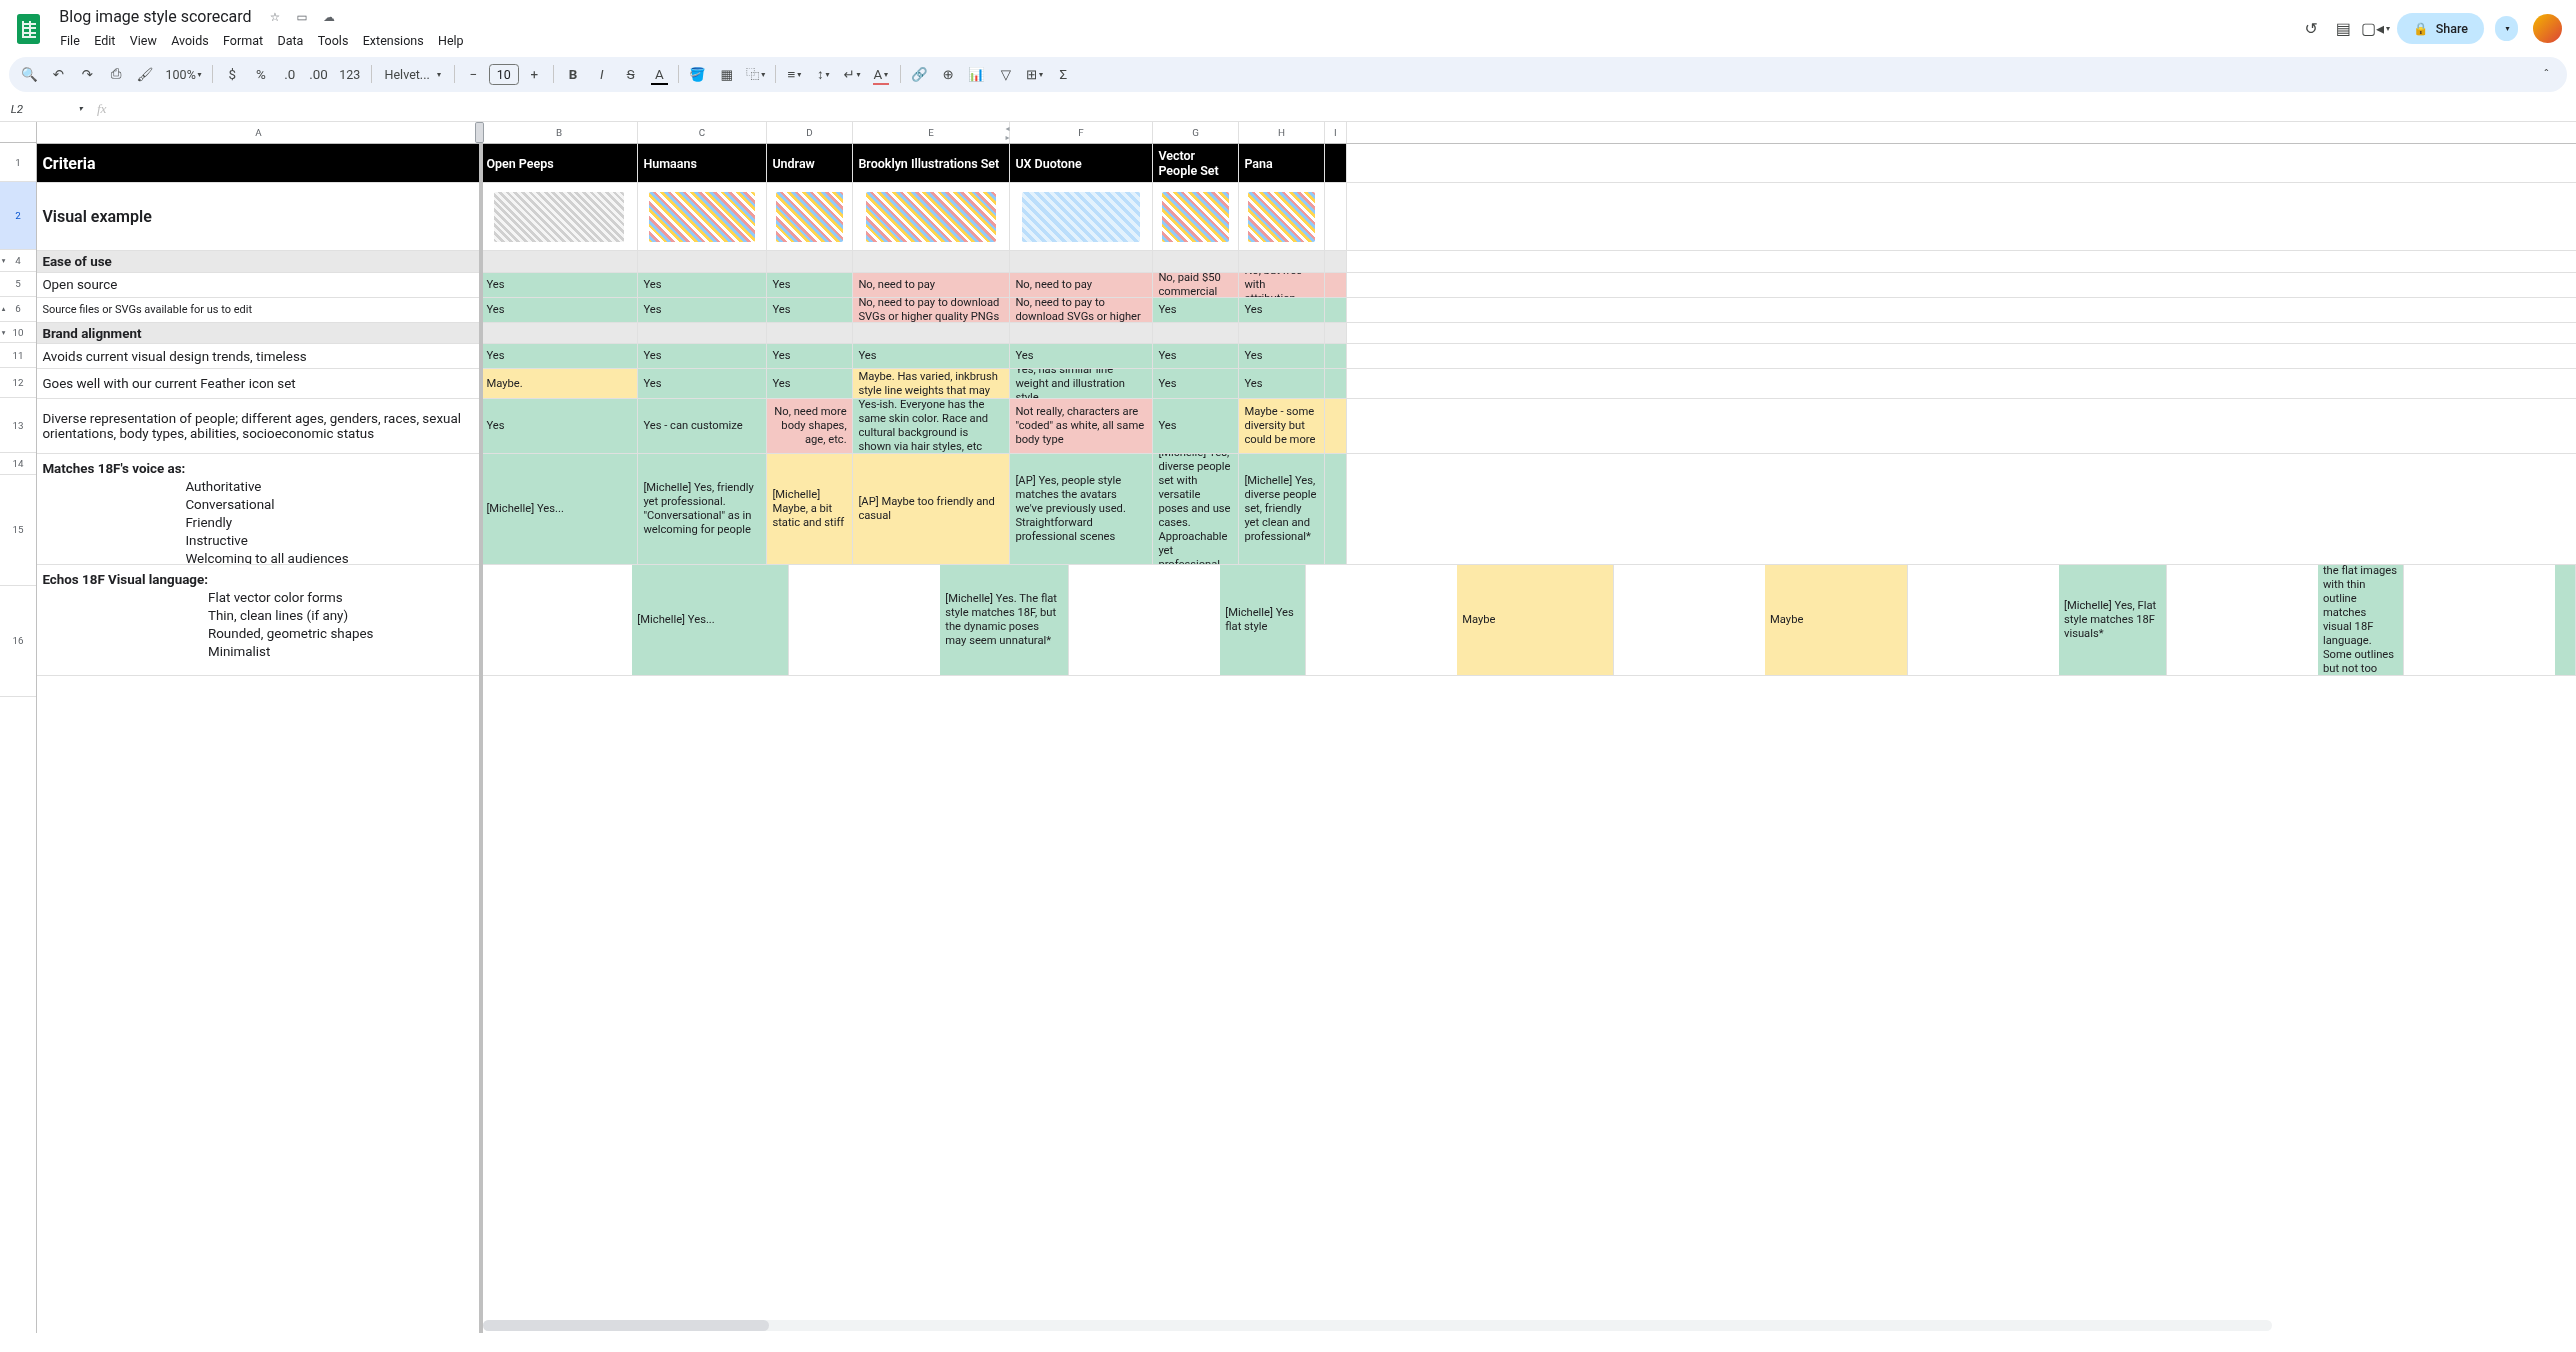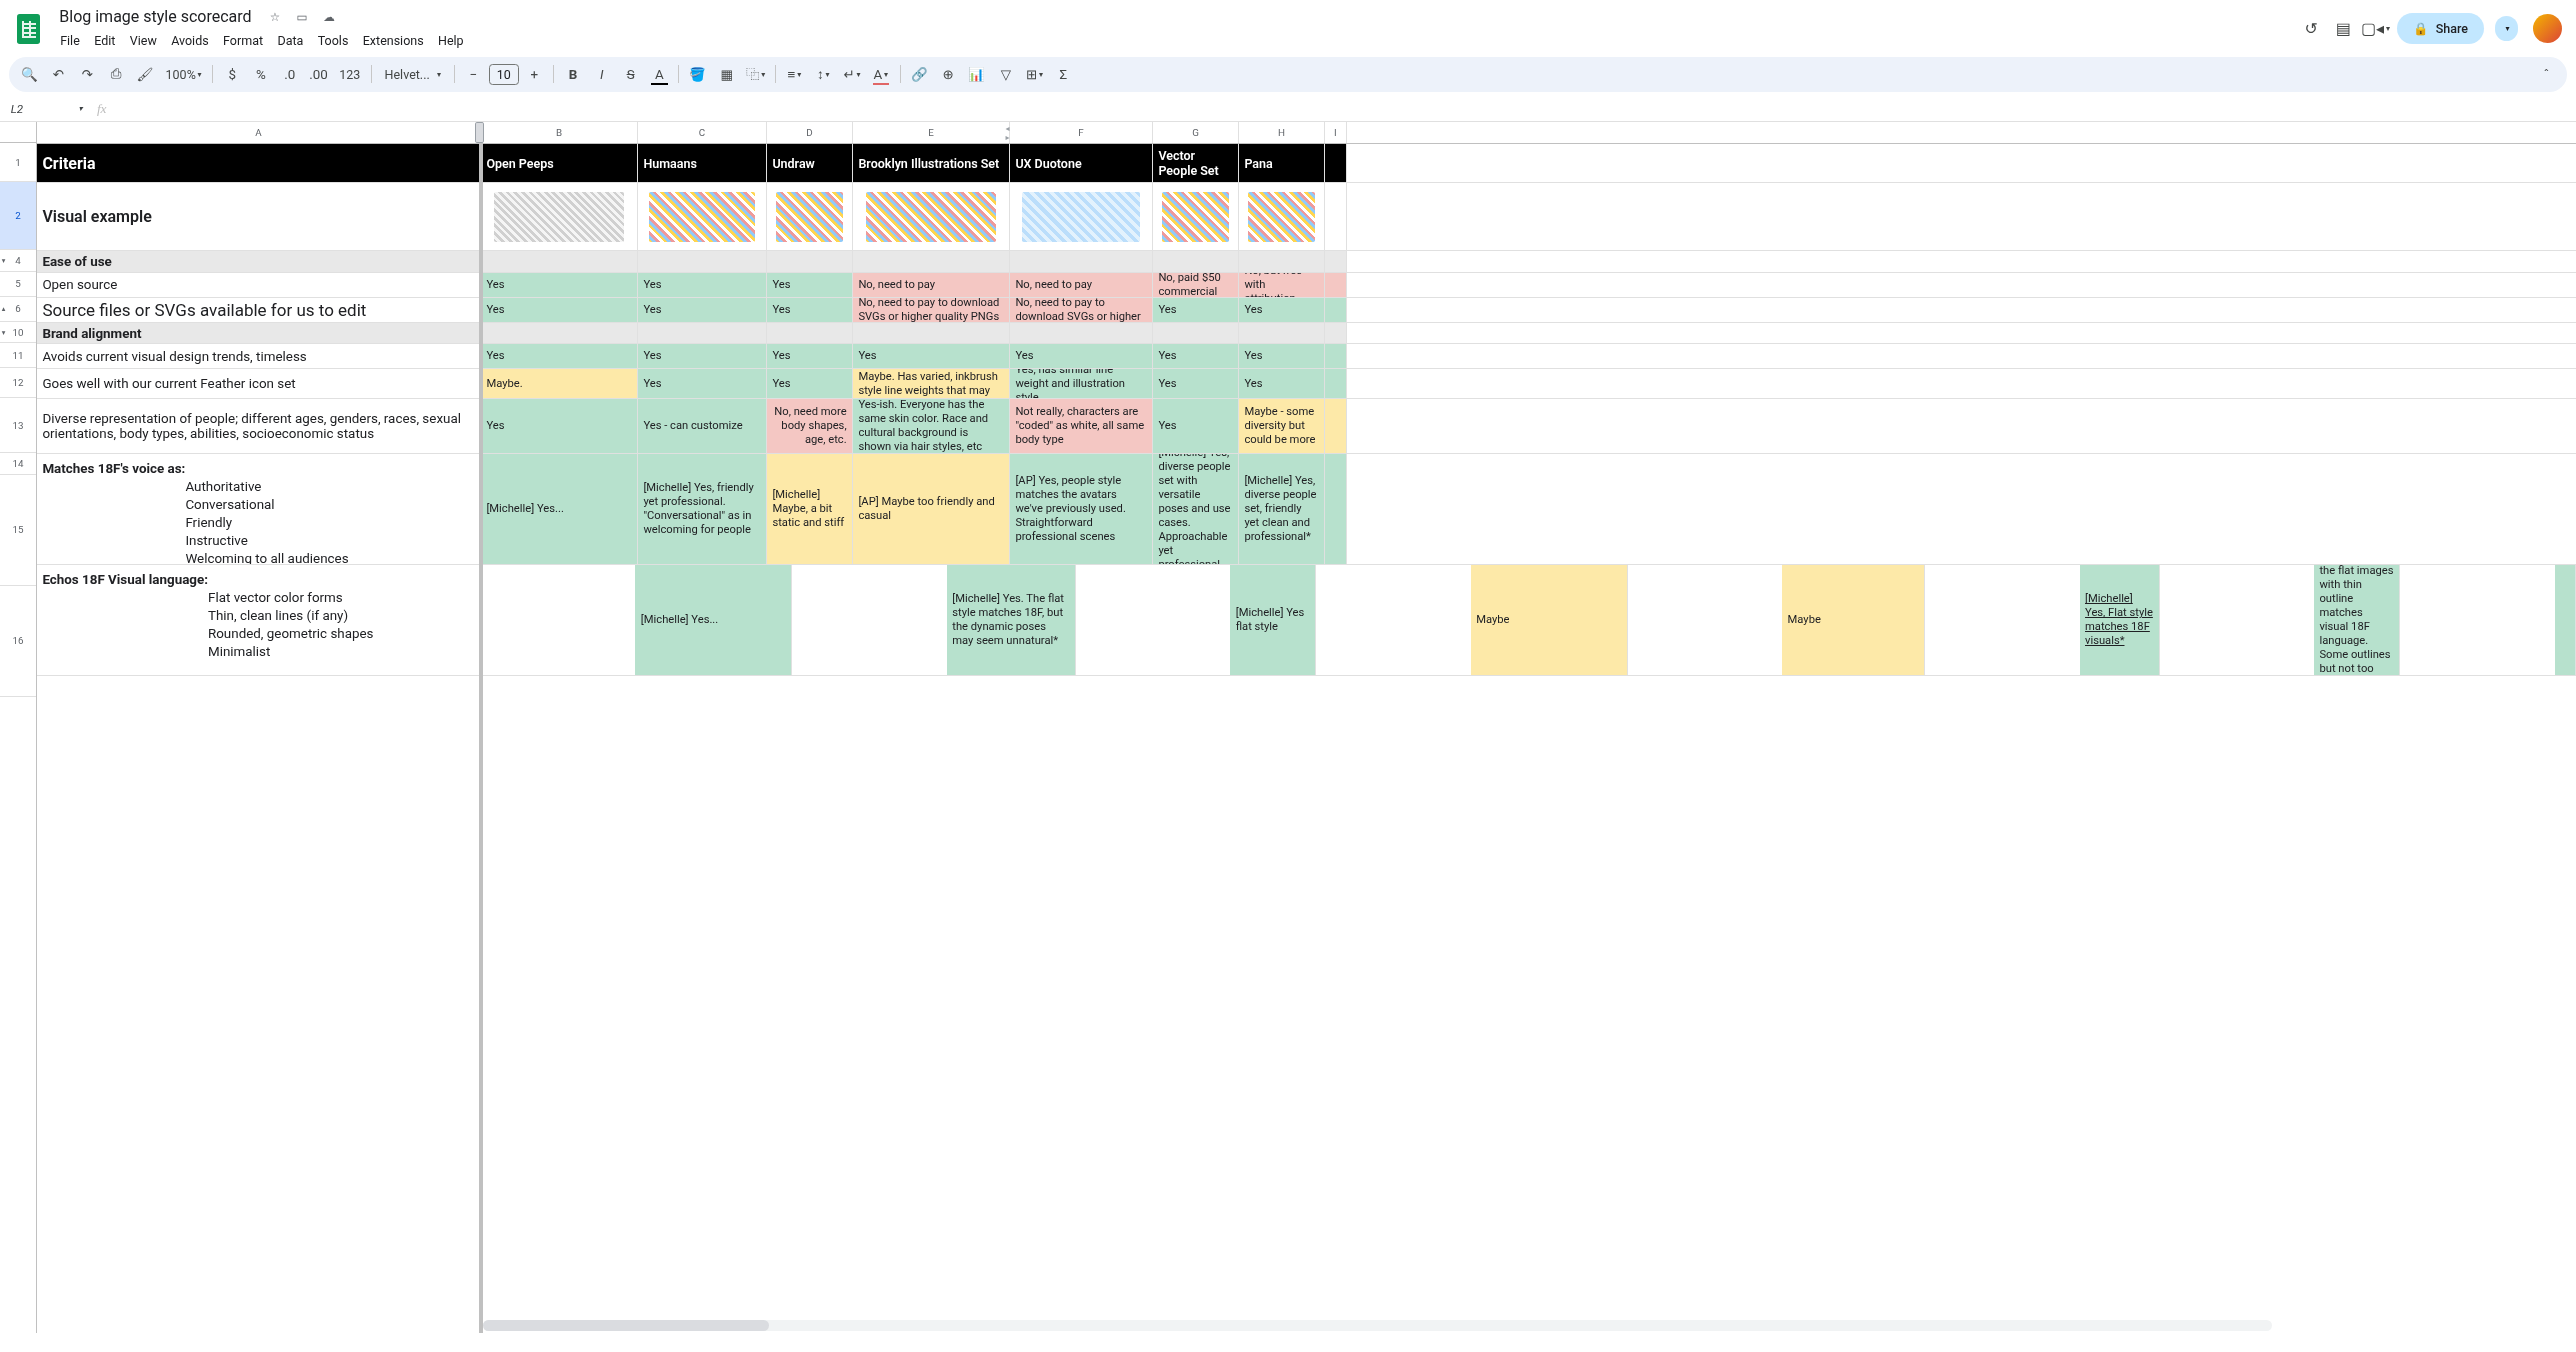--- a/index.html
+++ b/index.html
@@ -267,21 +267,21 @@
           <div class="cell smalltext c-green" style="width: 157px;">Yes</div>
           <div class="cell smalltext c-green" style="width: 129px;">Yes</div>
           <div class="cell smalltext c-green" style="width: 86px;">Yes</div>
           <div class="cell smalltext c-red" style="width: 157px;">No, need to pay</div>
           <div class="cell smalltext c-red" style="width: 143px;">No, need to pay</div>
           <div class="cell smalltext c-red" style="width: 86px;">No, paid $50 commercial</div>
           <div class="cell smalltext c-red" style="width: 86px;">No, but free with attribution</div>
           <div class="cell c-red" style="width: 21.5px;"></div>
         </div>
         <div class="row" style="height: 25px;">
-          <div class="cell" style="width: 444px; font-size: 17px;">Source files or SVGs available for us to edit</div>
+          <div class="cell" style="width: 444px; font-size: 11px;">Source files or SVGs available for us to edit</div>
           <div class="cell smalltext c-green" style="width: 157px;">Yes</div>
           <div class="cell smalltext c-green" style="width: 129px;">Yes</div>
           <div class="cell smalltext c-green" style="width: 86px;">Yes</div>
           <div class="cell smalltext c-red" style="width: 157px;">No, need to pay to download SVGs or higher quality PNGs</div>
           <div class="cell smalltext c-red" style="width: 143px;">No, need to pay to download SVGs or higher</div>
           <div class="cell smalltext c-green" style="width: 86px;">Yes</div>
           <div class="cell smalltext c-green" style="width: 86px;">Yes</div>
           <div class="cell c-green" style="width: 21.5px;"></div>
         </div>
         <div class="row" style="height: 21.5px;">
@@ -348,21 +348,21 @@
           <div class="cell multiline" style="width: 444px; font-size: 13.4px;"><b>Echos 18F Visual language:</b>
 Flat vector color forms
 Thin, clean lines (if any)
 Rounded, geometric shapes
 Minimalist</div>
           <div class="cell smalltext c-green" style="width: 157px;">[Michelle] Yes...</div>
           <div class="cell smalltext c-green" style="width: 129px;">[Michelle] Yes. The flat style matches 18F, but the dynamic poses may seem unnatural*</div>
           <div class="cell smalltext c-green" style="width: 86px;">[Michelle] Yes flat style</div>
           <div class="cell smalltext c-yellow" style="width: 157px;">Maybe</div>
           <div class="cell smalltext c-yellow" style="width: 143px;">Maybe</div>
-          <div class="cell smalltext c-green" style="width: 80px; text-decoration: underline;">[Michelle] Yes, Flat style matches 18F visuals*</div>
+          <div class="cell smalltext c-green" style="width: 108px;">[Michelle] Yes, Flat style matches 18F visuals*</div>
           <div class="cell smalltext c-green" style="width: 86px;">[Michelle] Yes, the flat images with thin outline matches visual 18F language. Some outlines but not too many</div>
           <div class="cell c-green" style="width: 21.5px;"></div>
         </div>
       </div>
   </div>
   <div class="freeze-line-v" style="left:479px"></div>
   <div class="freeze-handle" style="left:475px"></div>
   <div class="hscroll">
       <div class="hscroll-thumb"></div>
     </div>

